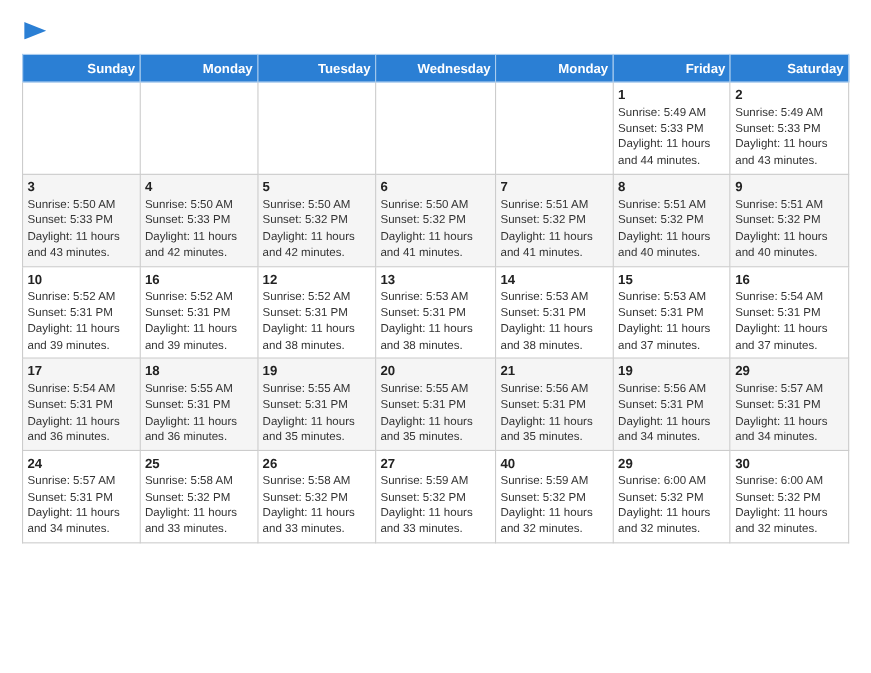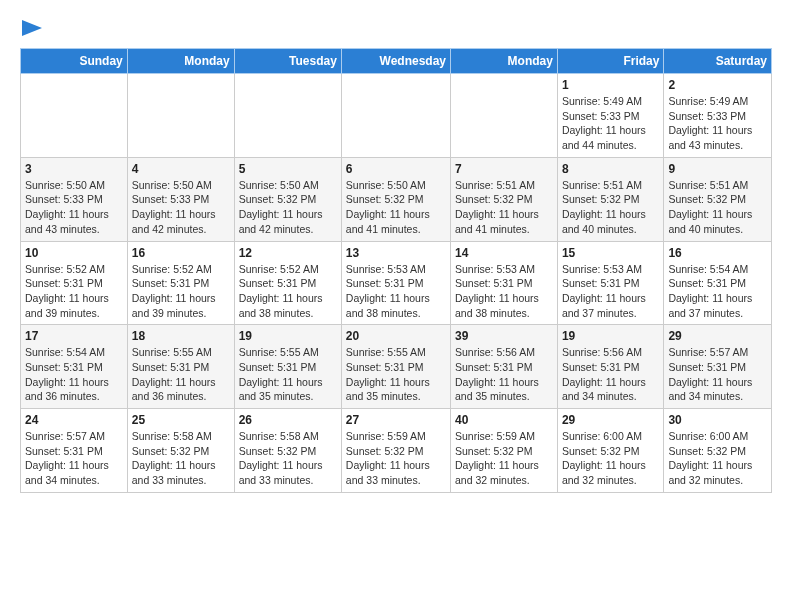--- a/index.html
+++ b/index.html
@@ -283,21 +283,21 @@
 and 35 minutes.</div>
           </td>
           <td>
             <span class="day-num">20</span>
             <div class="day-info" style="white-space: pre-line;">Sunrise: 5:55 AM
 Sunset: 5:31 PM
 Daylight: 11 hours
 and 35 minutes.</div>
           </td>
           <td>
-            <span class="day-num">39</span>
+            <span class="day-num">21</span>
             <div class="day-info" style="white-space: pre-line;">Sunrise: 5:56 AM
 Sunset: 5:31 PM
 Daylight: 11 hours
 and 35 minutes.</div>
           </td>
           <td>
             <span class="day-num">19</span>
             <div class="day-info" style="white-space: pre-line;">Sunrise: 5:56 AM
 Sunset: 5:31 PM
 Daylight: 11 hours

